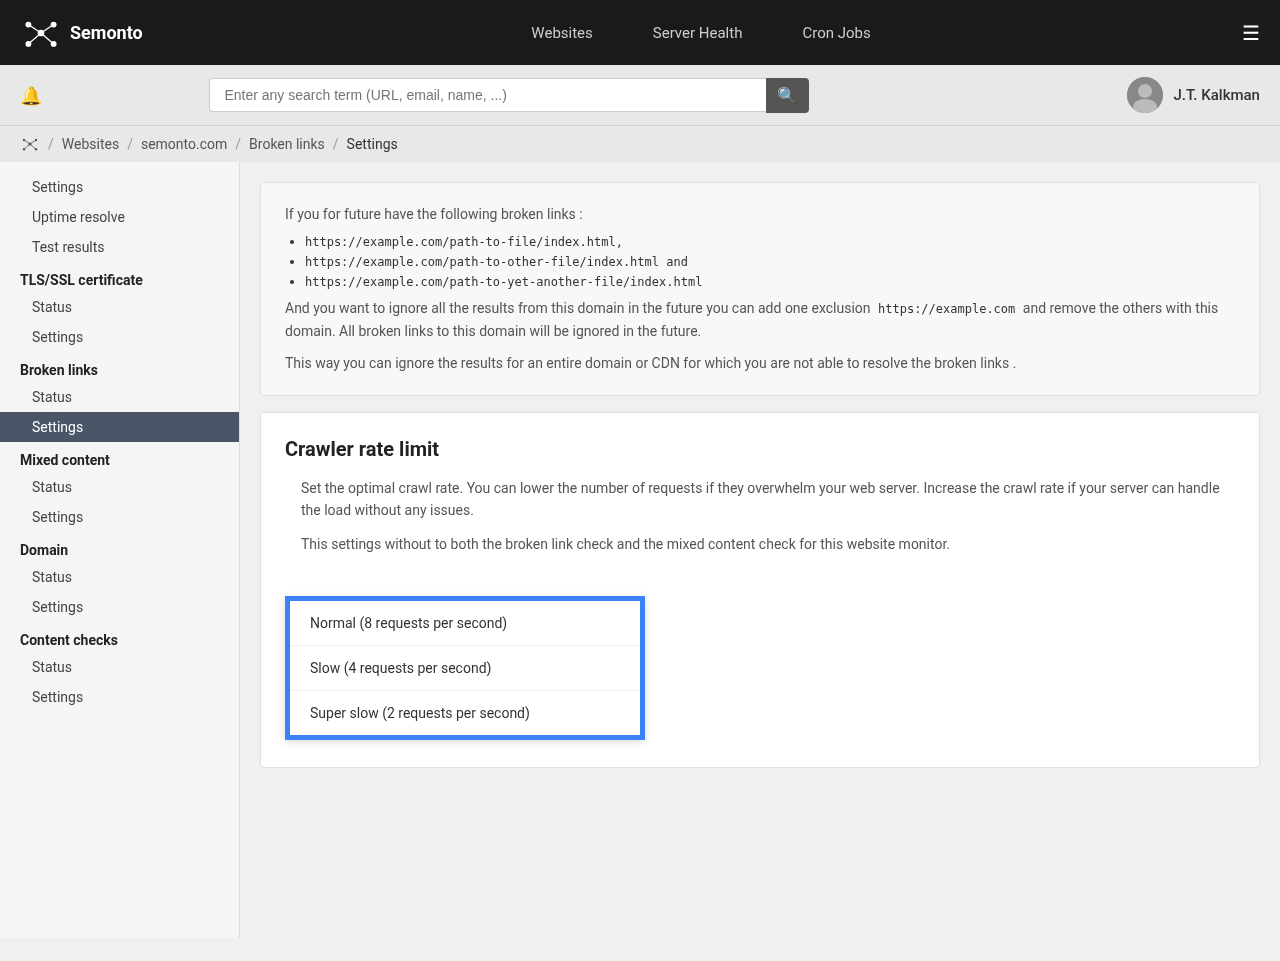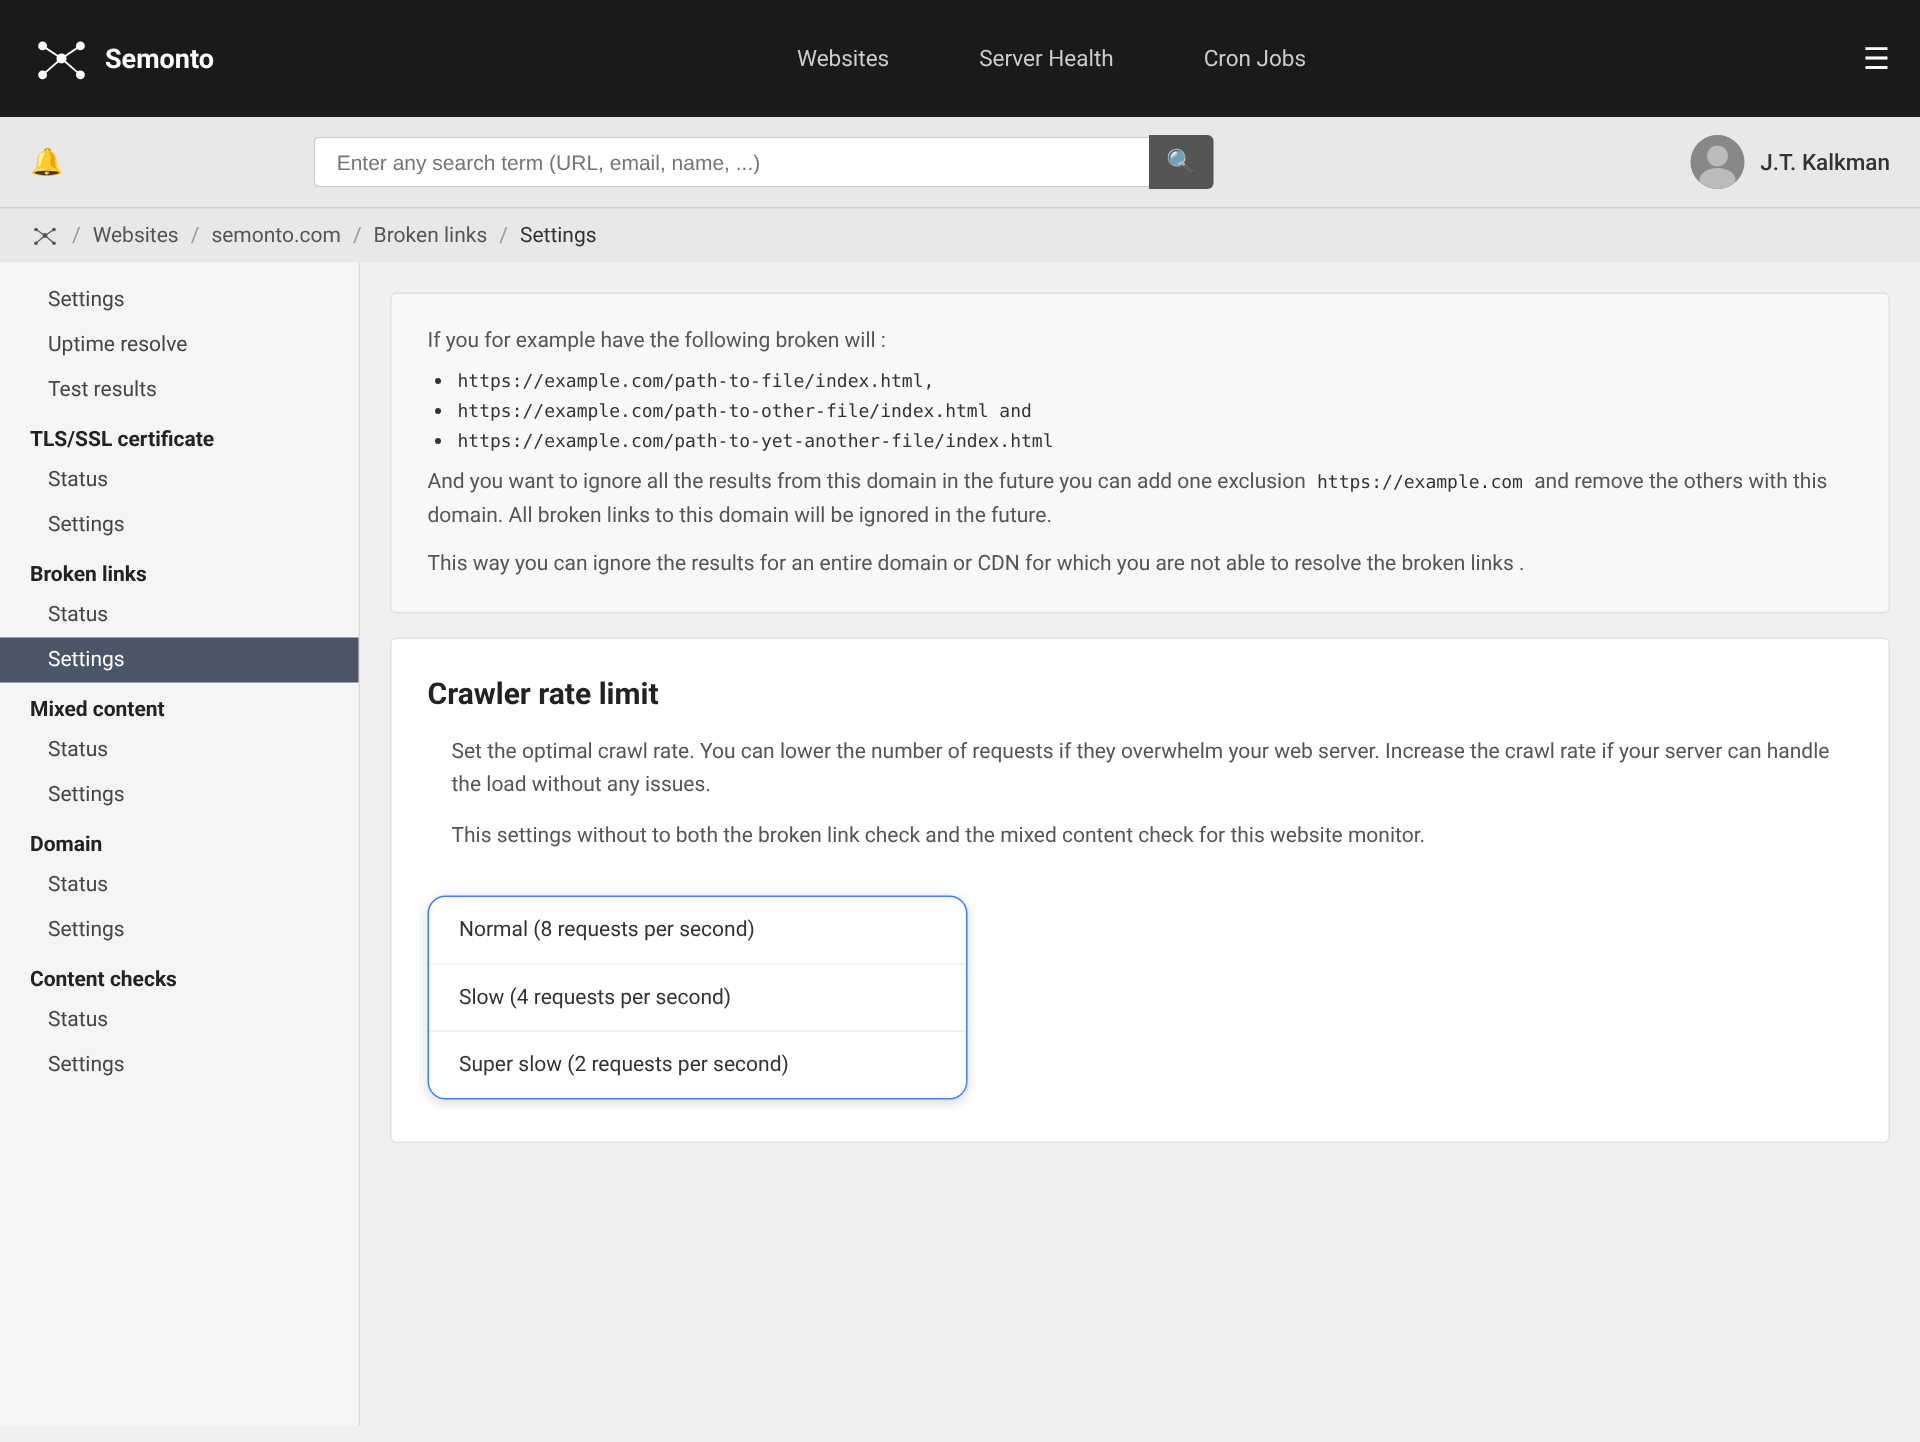--- a/index.html
+++ b/index.html
@@ -1,21 +1,21 @@
 <!DOCTYPE html>
 <html><head>
   <meta charset="utf-8">
   <style>
     * { margin: 0; padding: 0; box-sizing: border-box; }
     body { font-family: -apple-system, BlinkMacSystemFont, 'Segoe UI', Roboto, sans-serif; background: #f0f0f0; color: #333; font-size: 14px; }
 
     
     .top-nav {
       background: #1a1a1a;
-      height: 78px;
+      height: 65px;
       display: flex;
       align-items: center;
       padding: 0 20px;
       gap: 32px;
     }
     .logo {
       display: flex;
       align-items: center;
       gap: 8px;
       color: white;
@@ -191,25 +191,26 @@
     }
 
     
     .dropdown-container {
       position: relative;
       display: inline-block;
       margin-top: 16px;
     }
     .dropdown-menu {
       background: white;
-      border: 1px solid #3b82f6;
-      border-radius: 12px;
+      border: 5px solid #3b82f6;
+      border-radius: 0;
       min-width: 360px;
       box-shadow: 0 2px 8px rgba(0,0,0,0.15);
       overflow: hidden;
+      margin-top: 12px;
     }
     .dropdown-item {
       padding: 14px 20px;
       cursor: pointer;
       font-size: 14px;
       color: #333;
       border-bottom: 1px solid #f0f0f0;
     }
     .dropdown-item:last-child { border-bottom: none; }
 
@@ -319,21 +320,21 @@
     <div>
       <div class="sidebar-section-title">Content checks</div>
       <div class="sidebar-item">Status</div>
       <div class="sidebar-item">Settings</div>
     </div>
   </div>
 
   <div class="content-area">
 
     <div class="card-info">
-      <p>If you for example have the following broken will :</p>
+      <p>If you for future have the following broken links :</p>
       <ul>
         <li><code>https://example.com/path-to-file/index.html,</code></li>
         <li><code>https://example.com/path-to-other-file/index.html and</code></li>
         <li><code>https://example.com/path-to-yet-another-file/index.html</code></li>
       </ul>
       <p>
         <span>And you want to ignore all the results from this domain in the future you can add one exclusion</span>
         <code style="margin: 0 4px;">https://example.com</code>
         <span>and remove the others with this domain. All broken links to this domain will be ignored in the future.</span>
       </p>

